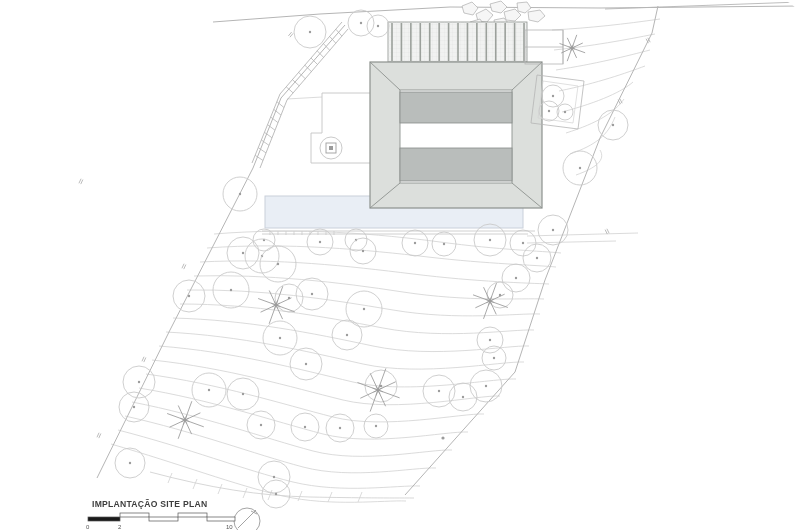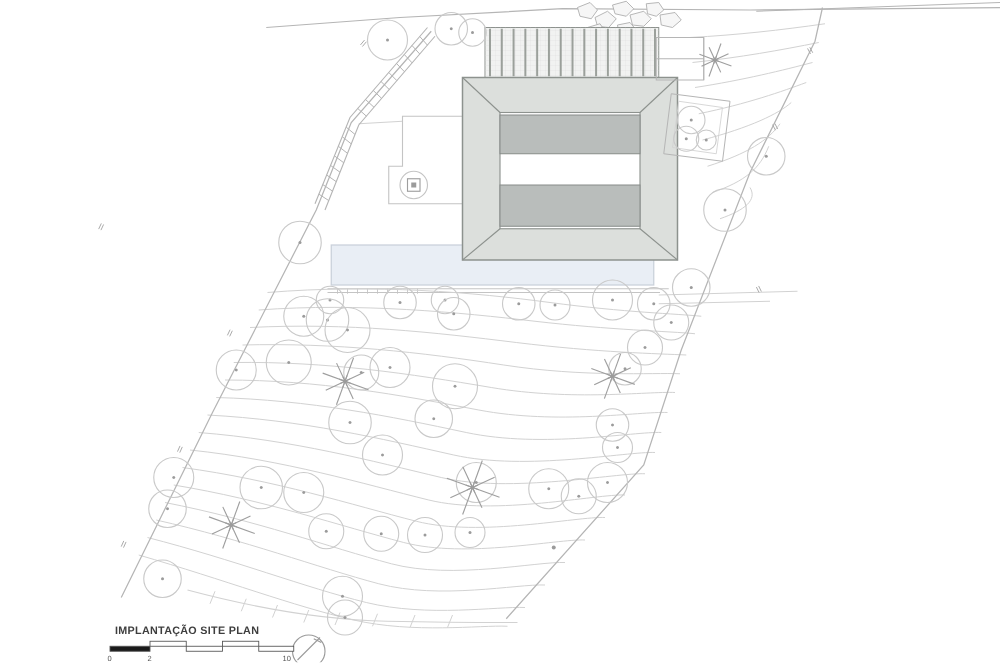--- a/index.html
+++ b/index.html
@@ -1,17 +1,17 @@
 <!DOCTYPE html>
 <html><head>
 <meta charset="utf-8">
 <style>
   html,body{margin:0;padding:0;background:#ffffff;}
   #page{position:relative;width:800px;height:530px;background:#ffffff;overflow:hidden;
-        font-family:"Liberation Sans",sans-serif;}
+        font-family:"Liberation Sans",sans-serif;border-radius:21px;}
   #plan{position:absolute;left:0;top:0;}
   #titleblock{position:absolute;left:92px;top:499px;}
   #drawing-title{font-size:8.6px;font-weight:700;letter-spacing:.25px;color:#3e3e3e;}
 </style>
 </head>
 <body>
 
 <div id="page">
   <svg id="plan" width="800" height="530" viewBox="0 0 800 530">
       <defs>

